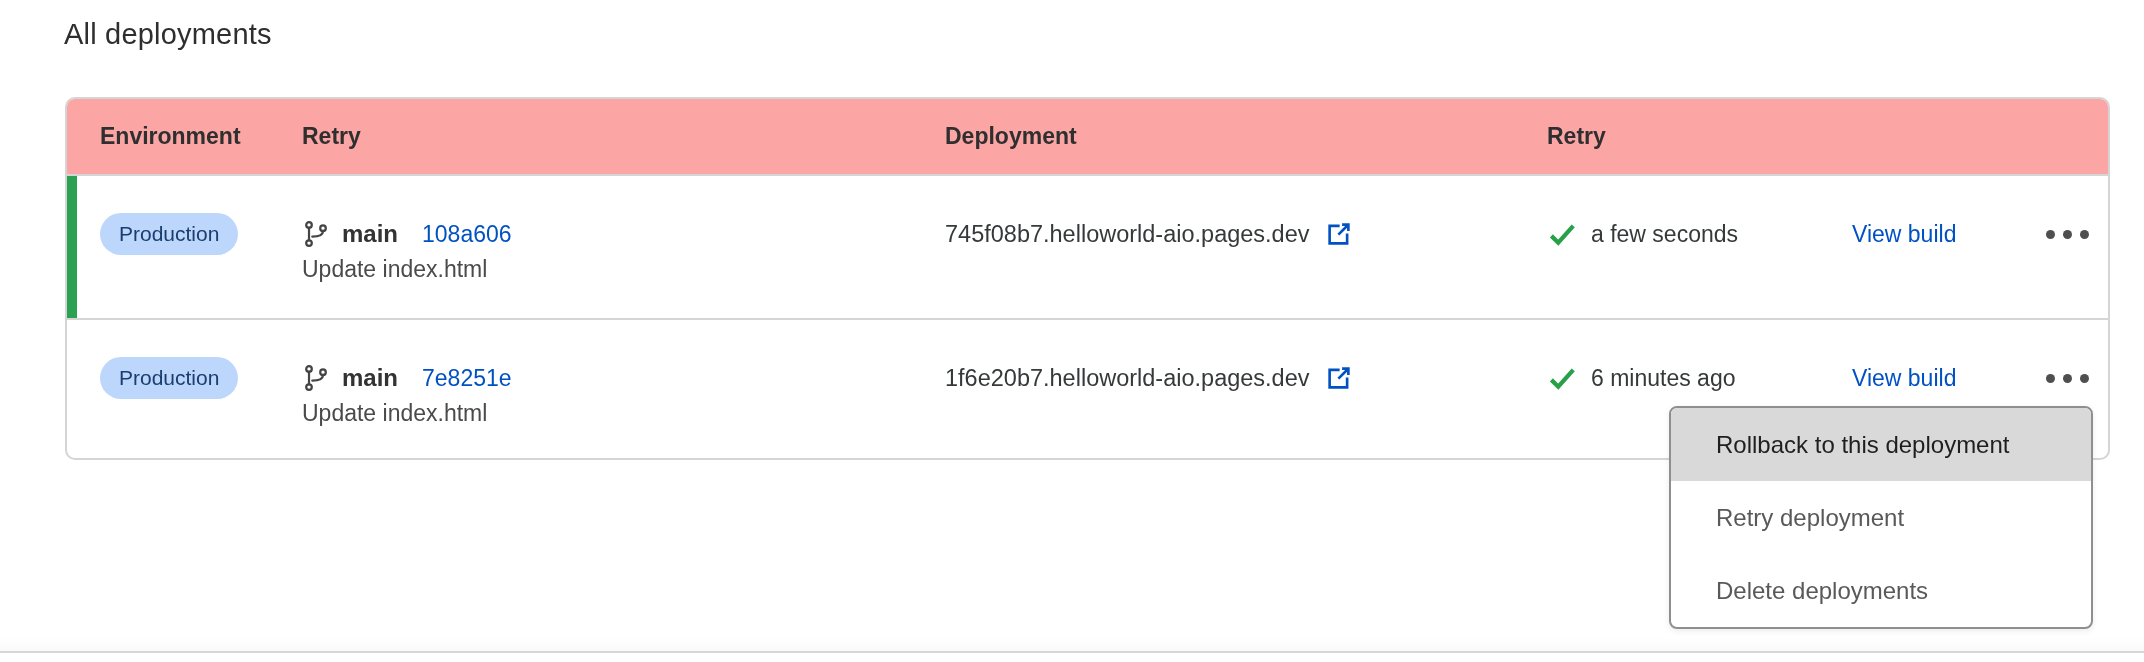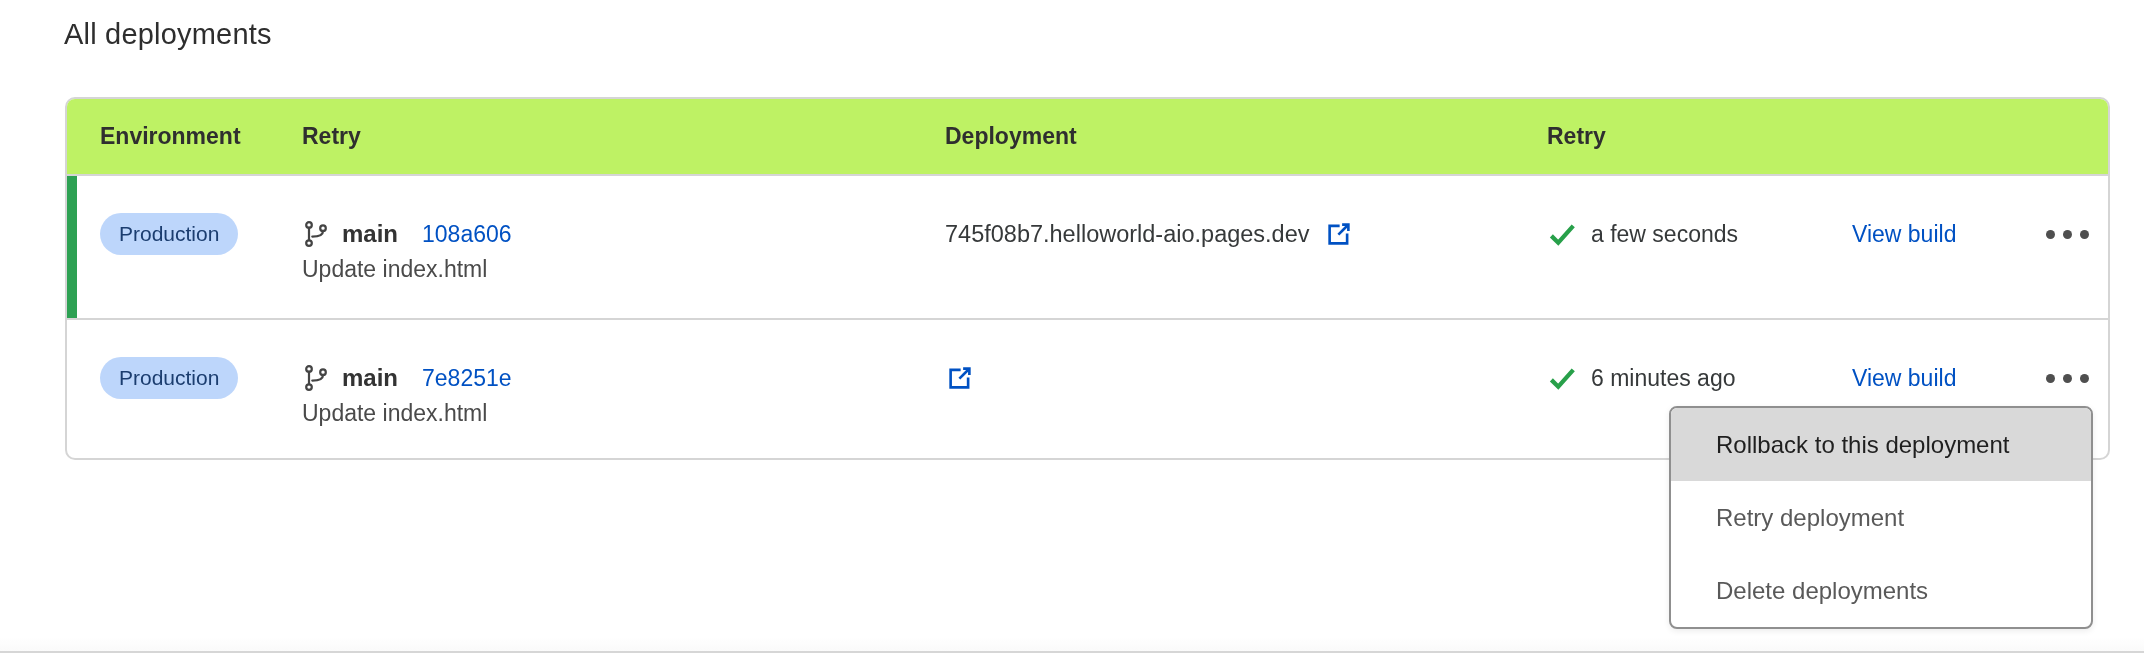--- a/index.html
+++ b/index.html
@@ -9,21 +9,21 @@
   }
   .page-title{
     position:absolute;left:64px;top:18px;
     font-size:29px;font-weight:500;color:#2e2e2e;letter-spacing:.2px;
   }
   .table{
     position:absolute;left:65px;top:97px;width:2045px;height:363px;
     border:2px solid #d5d5d5;border-radius:10px;background:#fff;box-sizing:border-box;
   }
   .thead{
-    position:relative;height:75px;background:#bef264;
+    position:relative;height:75px;background:#fca5a5;
     border-bottom:2px solid #d5d5d5;border-radius:8px 8px 0 0;
   }
   .th{
     position:absolute;top:0;height:75px;line-height:75px;
     font-size:23px;font-weight:600;color:#2f2f2f;
   }
   .th-env{left:33px;} .th-src{left:235px;} .th-dep{left:878px;} .th-sta{left:1480px;}
   .row{position:relative;height:142px;}
   .row-1{border-bottom:2px solid #d5d5d5;}
   .active-bar{
@@ -149,20 +149,21 @@
             <circle cx="18" cy="7" r="2.4"></circle>
           <path d="M6 6.8 V17.2"></path>
             <path d="M18 9.6 C18 13.4 13.5 14.2 8.8 14.2"></path>
         </svg>
       </span>
       <span class="branch-name">main</span>
       <a class="link commit-link">7e8251e</a>
     </div>
     <div class="line2">Update index.html</div>
     <div class="line1 cell-dep">
+      <span class="dep-url">1f6e20b7.helloworld-aio.pages.dev</span>
       <a class="ext-icon">
         <svg width="30" height="30" viewBox="0 0 24 24" fill="none" stroke="#0051c3" stroke-width="2.1">
           <path d="M12.5 5.5 H4.5 V19.5 H18.5 V11.5"></path>
           <path d="M14.5 4.5 h5 v5"></path>
           <path d="M19.2 4.8 L11.5 12.5"></path>
         </svg>
       </a>
     </div>
     <div class="line1 cell-sta">
       <span class="check-icon">

